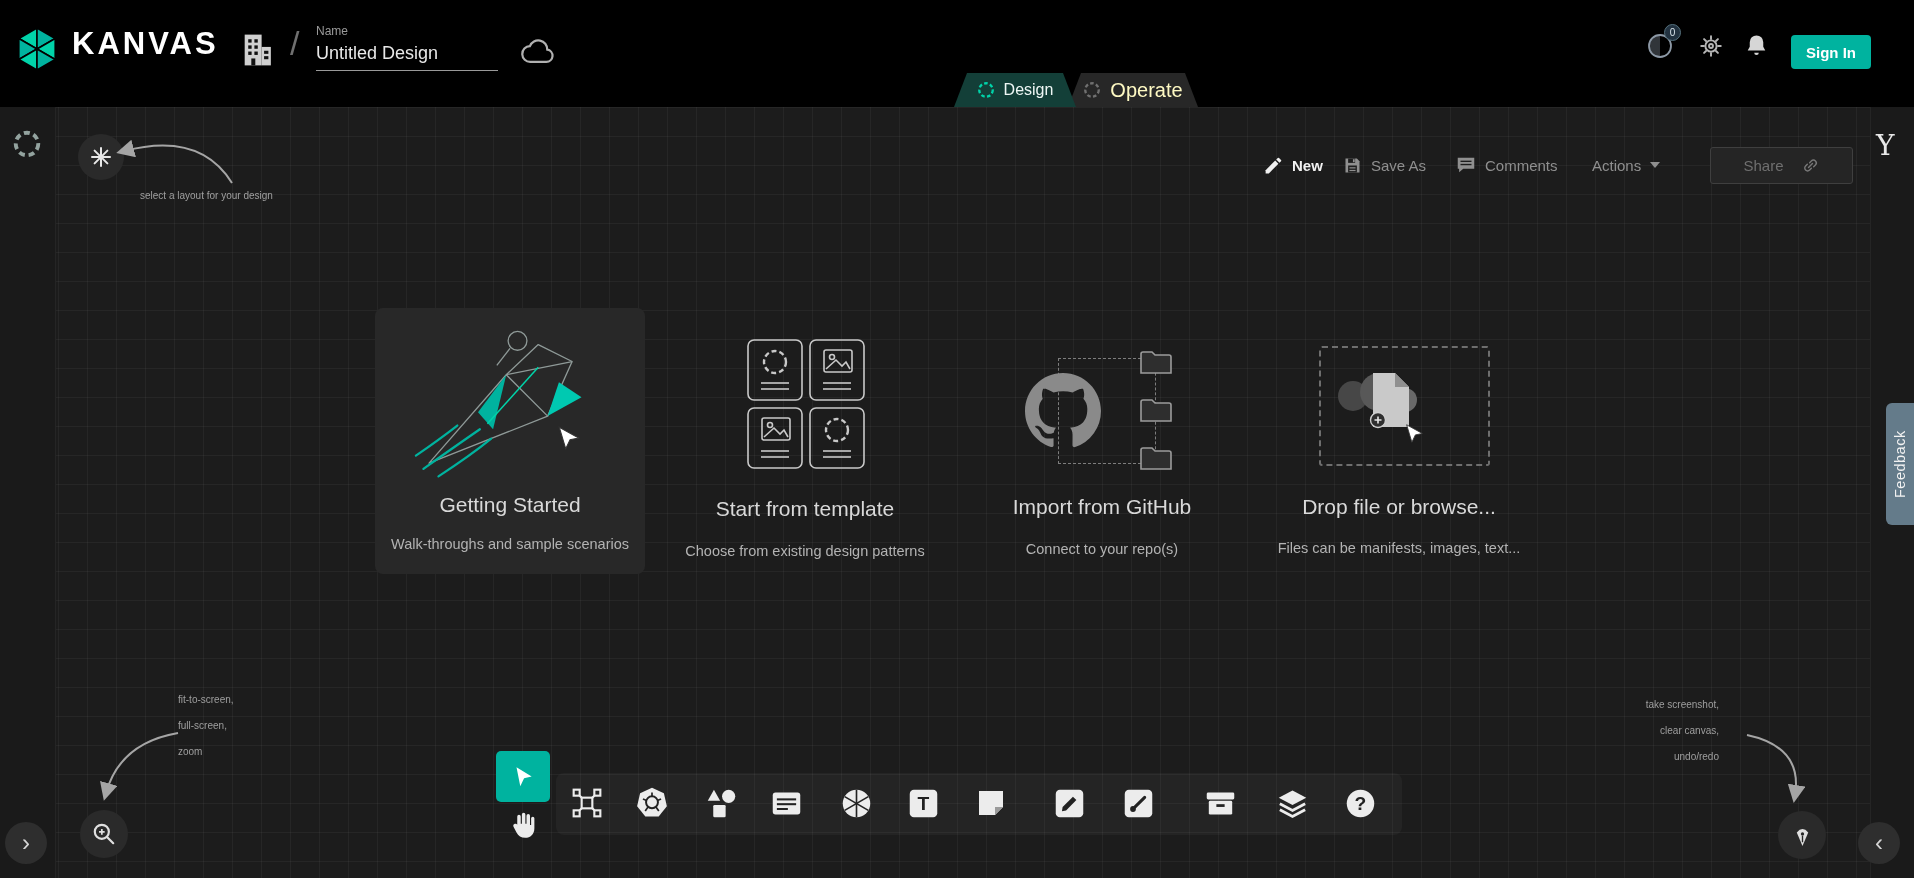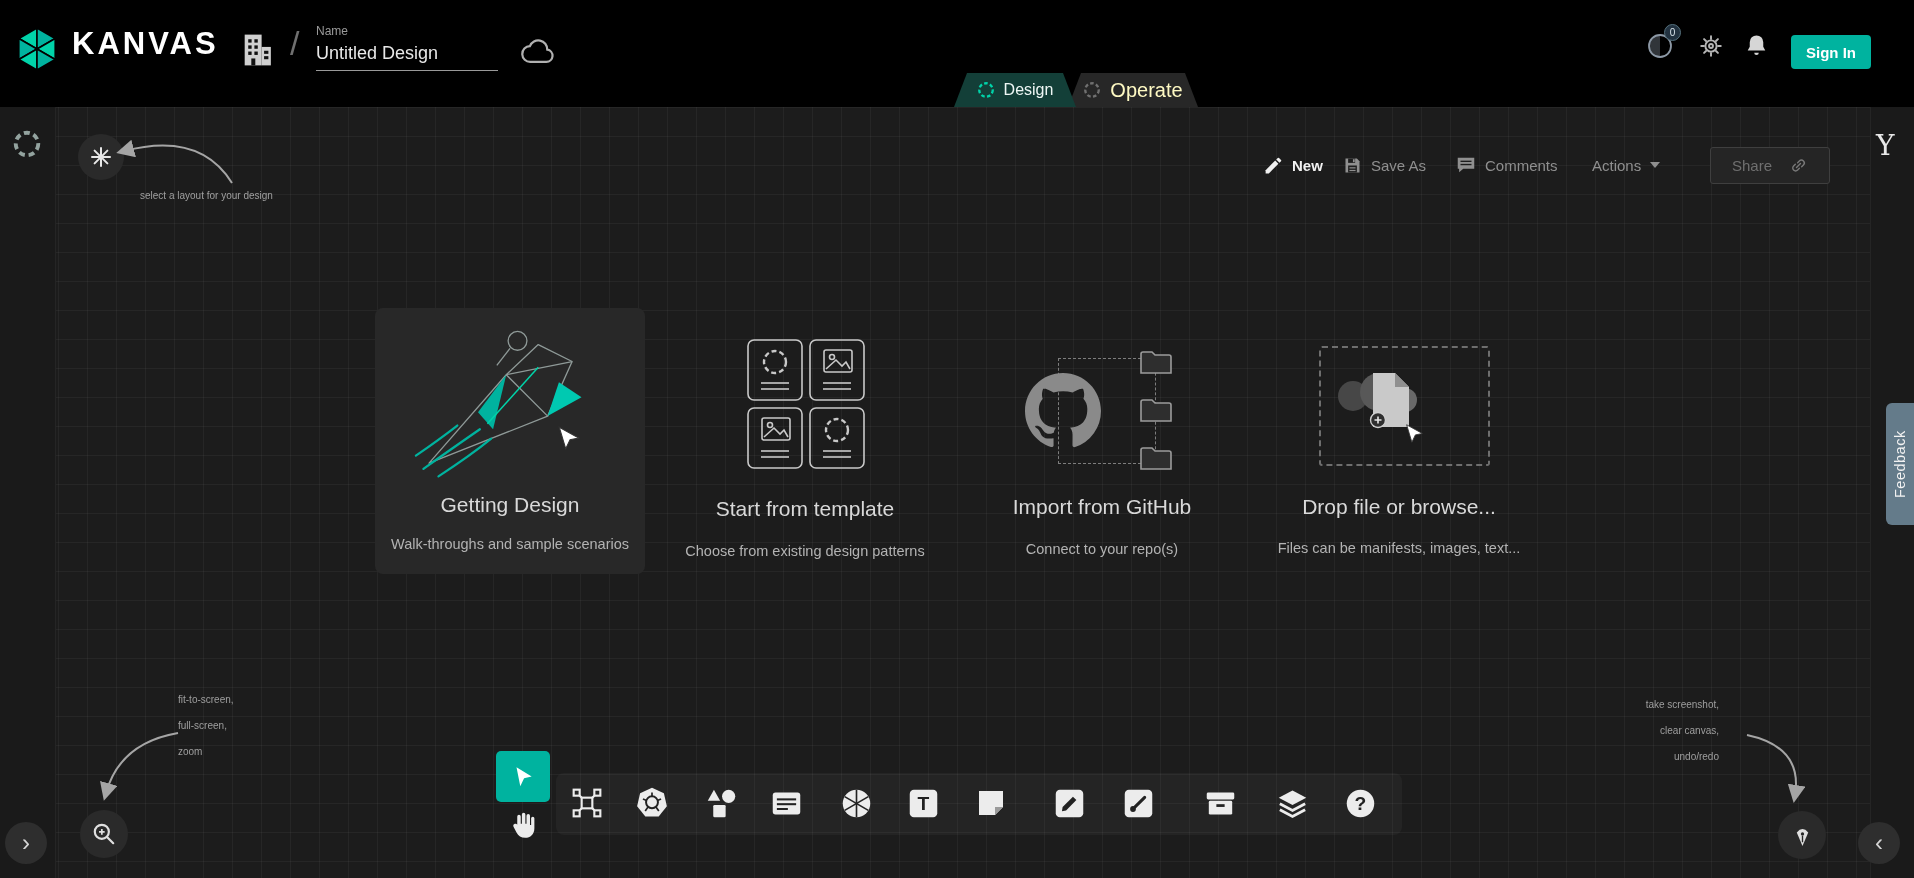--- a/index.html
+++ b/index.html
@@ -45,21 +45,21 @@
 
   .hint-text{color:#9f9f9f;font-size:10px;line-height:26px}
   .circle-btn{position:absolute;border-radius:50%;background:#2a2a2a;display:flex;
     align-items:center;justify-content:center;cursor:pointer}
   .corner-chev{width:42px;height:42px;background:#2e2e2e;color:#d5d5d5;font-size:24px}
 
   
   .ct-item{position:absolute;top:45px;height:26px;display:flex;align-items:center;gap:8px;cursor:pointer}
   .ct-item span{font-size:15px;color:#8f8f8f}
   .ct-item.primary span{color:#f2f2f2;font-weight:700}
-  .share-btn{position:absolute;left:1710px;top:40px;width:120px;height:37px;background:#252525;
+  .share-btn{position:absolute;left:1710px;top:40px;width:143px;height:37px;background:#252525;
     border:1px solid #3f3f3f;border-radius:3px;display:flex;align-items:center;justify-content:center;
     gap:17px;cursor:pointer}
   .share-btn span{font-size:15px;color:#6f6f6f}
 
   
   .card-title{position:absolute;text-align:center;font-size:21px;color:#d9d9d9}
   .card-sub{position:absolute;text-align:center;font-size:14.5px;color:#b3b3b3}
   .card-box{position:absolute;background:var(--card-bg,#282828);border-radius:8px;cursor:pointer}
   .dashed{position:absolute;border:2px dashed #6e6e6e;border-radius:3px}
 
@@ -265,21 +265,21 @@
       <g stroke="#00B39F" stroke-width="2.4" fill="none" stroke-linecap="round">
         <path d="M28 156 Q62 132 88 114"></path>
         <path d="M20 142 Q46 124 64 110"></path>
         <path d="M44 164 Q78 142 100 124"></path>
       </g>
       <path d="M96 108 L150 48" stroke="#00D3A9" stroke-width="1.6" fill="none"></path>
     </svg>
     <svg class="abs" style="left:556px;top:318px" width="26" height="26" viewBox="0 0 24 24">
       <path d="M3 2 L21 12 L13 13.6 L9 22 Z" fill="#fff" stroke="#333" stroke-width="1"></path>
     </svg>
-    <div class="card-title" style="left:375px;width:270px;top:386px">Getting Design</div>
+    <div class="card-title" style="left:375px;width:270px;top:386px">Getting Started</div>
     <div class="card-sub" style="left:375px;width:270px;top:429px">Walk-throughs and sample scenarios</div>
 
     <div class="abs" style="left:690px;top:225px;width:230px;height:250px;cursor:pointer">
       <svg class="abs" style="left:57px;top:7px" width="118" height="130" viewBox="0 0 118 130">
         <g stroke="#c9c9c9" stroke-width="1.6" fill="none">
           <rect x="1" y="1" width="54" height="60" rx="6"></rect>
           <rect x="63" y="1" width="54" height="60" rx="6"></rect>
           <rect x="1" y="69" width="54" height="60" rx="6"></rect>
           <rect x="63" y="69" width="54" height="60" rx="6"></rect>
 

